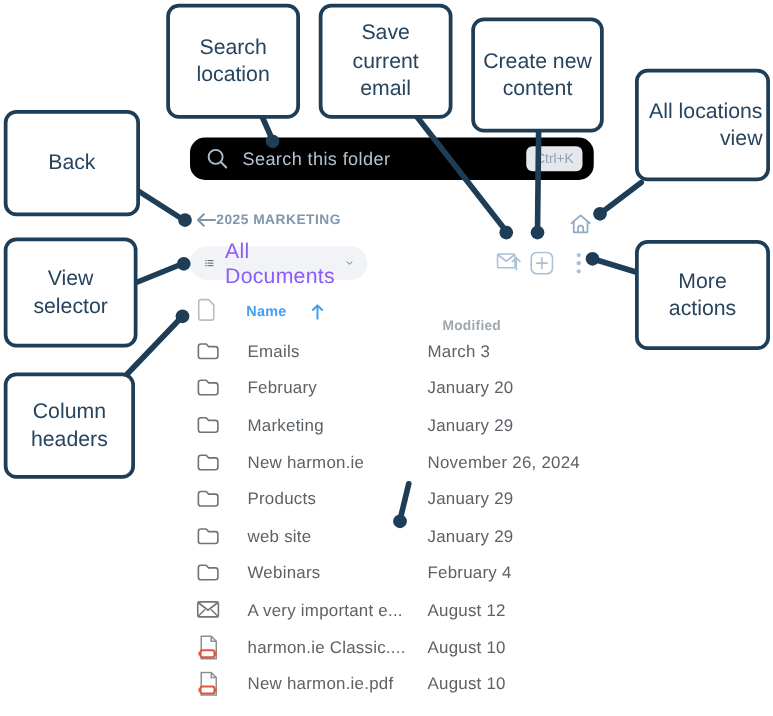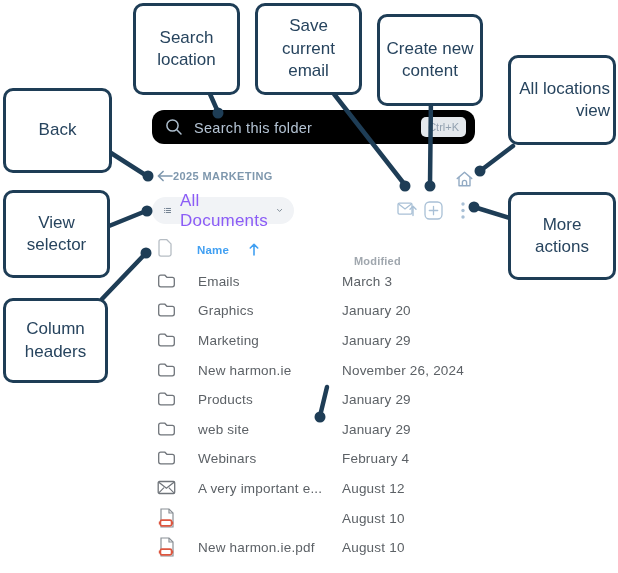--- a/index.html
+++ b/index.html
@@ -135,21 +135,21 @@
           </span>
         <span class="fname">Emails</span>
         <span class="fdate">March 3</span>
       </div>
         <div class="row">
         <span class="ficon">
             <svg width="19" height="16" viewBox="0 0 19 16" fill="none">
     <path d="M1.7 4.2 q0-2 2-2 h4.2 l2 2.1 h5.4 q2 0 2 2 v5.5 q0 2 -2 2 h-11.6 q-2 0 -2 -2 z" stroke="#6f747a" stroke-width="1.3"></path>
   </svg>
           </span>
-        <span class="fname">Graphics</span>
+        <span class="fname">February</span>
         <span class="fdate">January 20</span>
       </div>
         <div class="row">
         <span class="ficon">
             <svg width="19" height="16" viewBox="0 0 19 16" fill="none">
     <path d="M1.7 4.2 q0-2 2-2 h4.2 l2 2.1 h5.4 q2 0 2 2 v5.5 q0 2 -2 2 h-11.6 q-2 0 -2 -2 z" stroke="#6f747a" stroke-width="1.3"></path>
   </svg>
           </span>
         <span class="fname">Marketing</span>
         <span class="fdate">January 29</span>
@@ -204,20 +204,21 @@
         <div class="row">
         <span class="ficon">
             <svg width="17" height="20" viewBox="0 0 17 20" fill="none">
     <path d="M3 1 h8 l4 4 v14 h-12 z" stroke="#8a9096" stroke-width="1.2" fill="#fff"></path>
     <path d="M11 1 v4 h4" stroke="#8a9096" stroke-width="1.2" fill="none"></path>
     <rect x="0.8" y="13.6" width="2.6" height="2.8" fill="#dd5740"></rect>
     <rect x="12.6" y="13.6" width="2.6" height="2.8" fill="#dd5740"></rect>
     <rect x="2.4" y="12.2" width="11.2" height="5.6" rx="1.6" fill="#fff" stroke="#dd5740" stroke-width="1.7"></rect>
   </svg>
           </span>
+        <span class="fname">harmon.ie Classic....</span>
         <span class="fdate">August 10</span>
       </div>
         <div class="row">
         <span class="ficon">
             <svg width="17" height="20" viewBox="0 0 17 20" fill="none">
     <path d="M3 1 h8 l4 4 v14 h-12 z" stroke="#8a9096" stroke-width="1.2" fill="#fff"></path>
     <path d="M11 1 v4 h4" stroke="#8a9096" stroke-width="1.2" fill="none"></path>
     <rect x="0.8" y="13.6" width="2.6" height="2.8" fill="#dd5740"></rect>
     <rect x="12.6" y="13.6" width="2.6" height="2.8" fill="#dd5740"></rect>
     <rect x="2.4" y="12.2" width="11.2" height="5.6" rx="1.6" fill="#fff" stroke="#dd5740" stroke-width="1.7"></rect>

